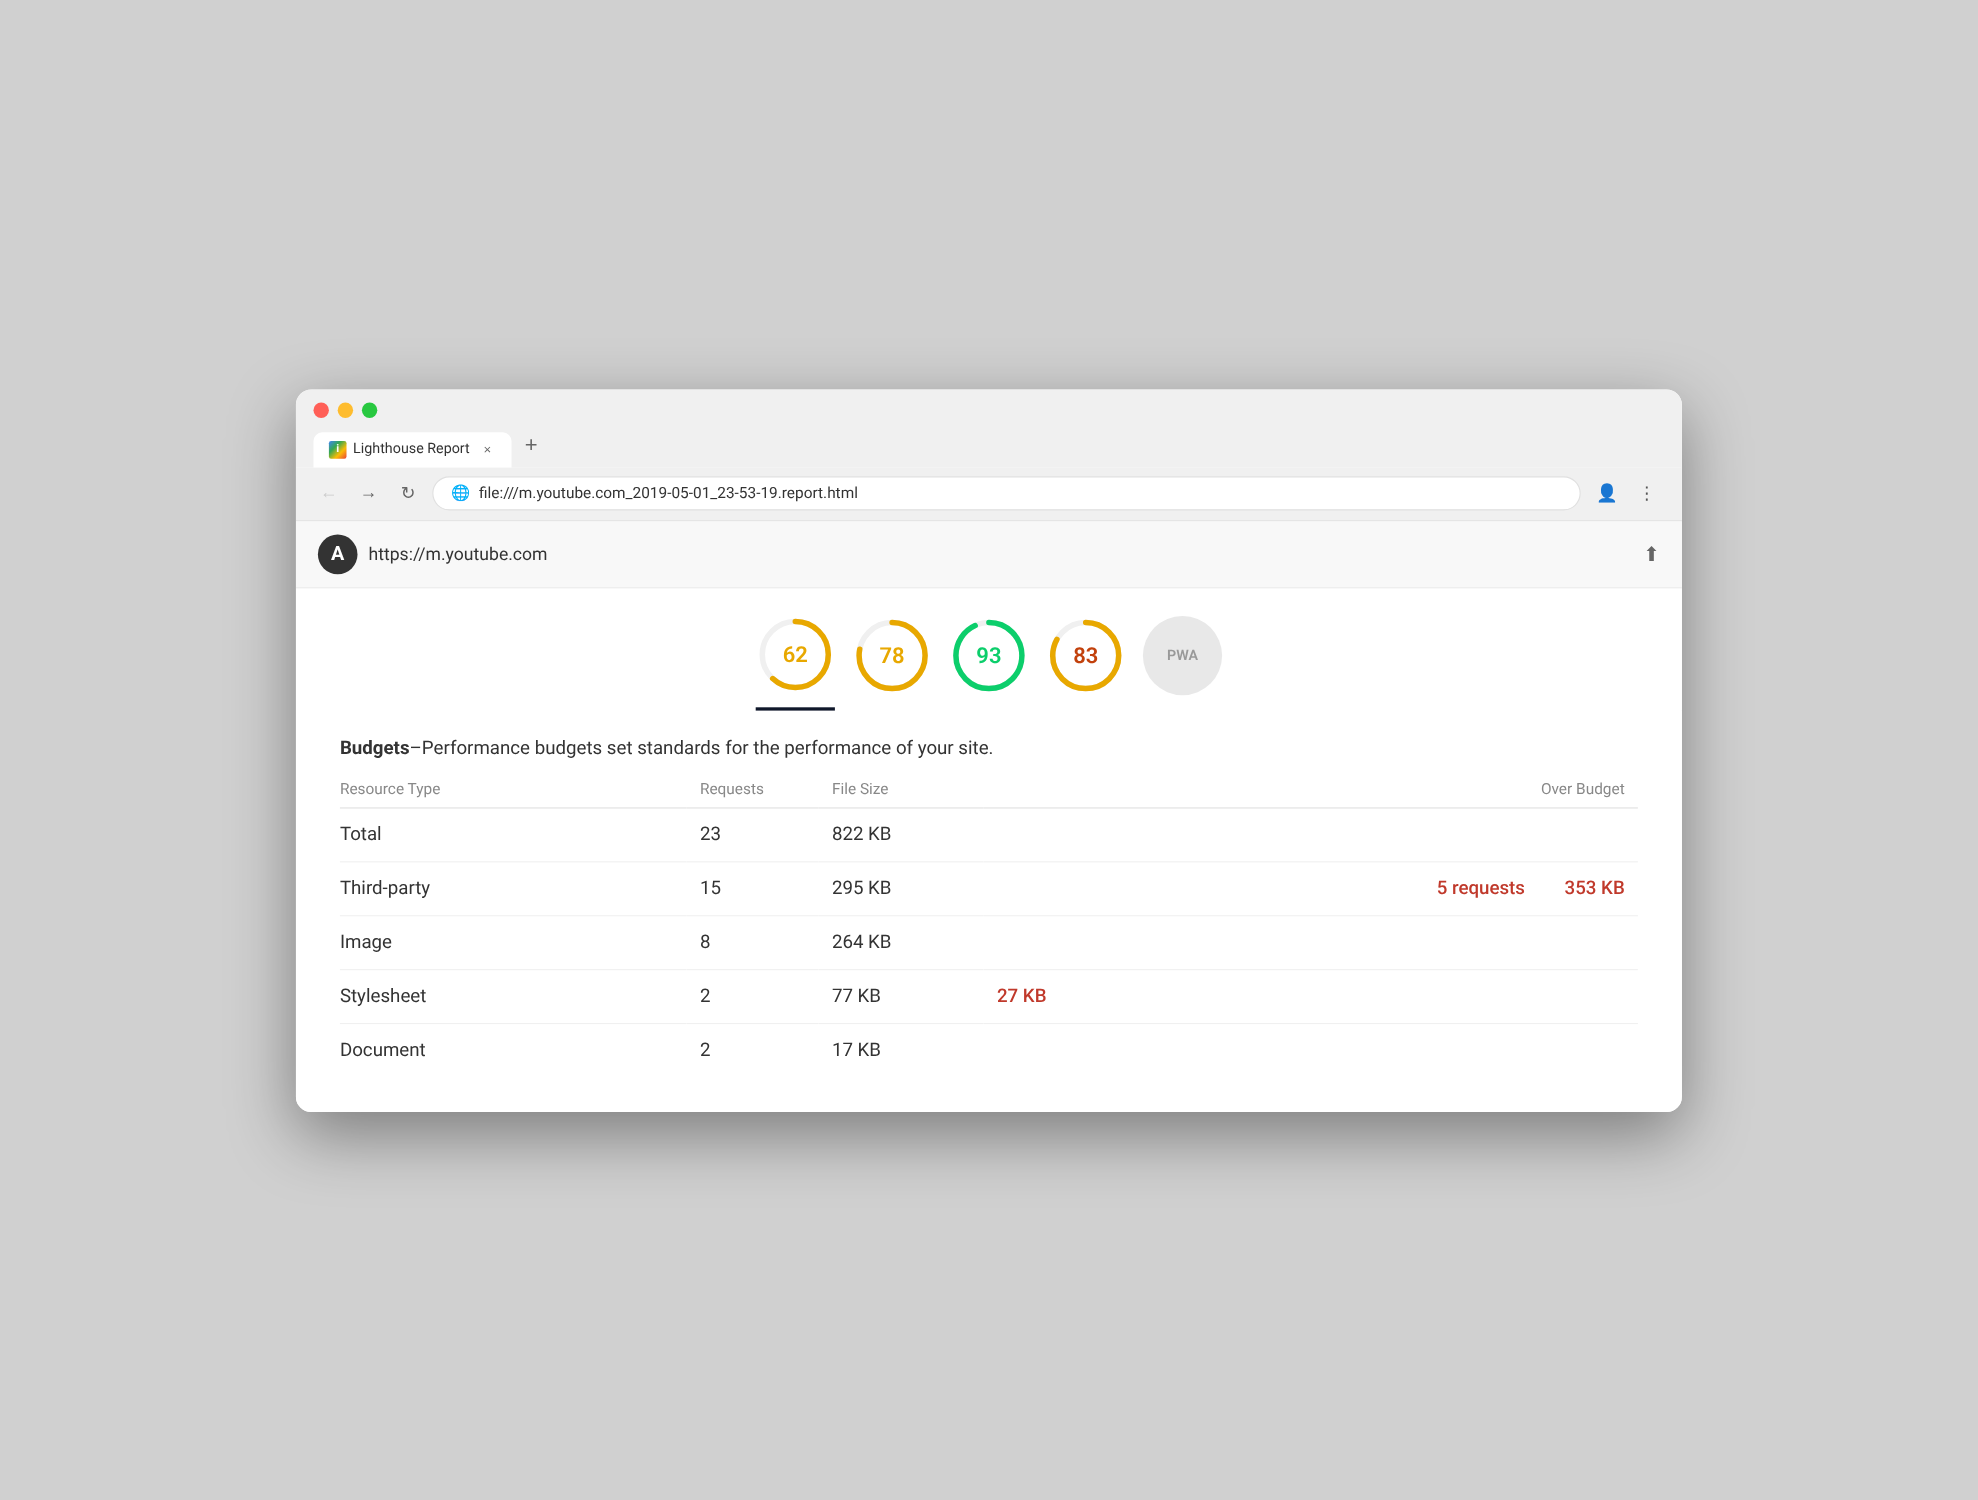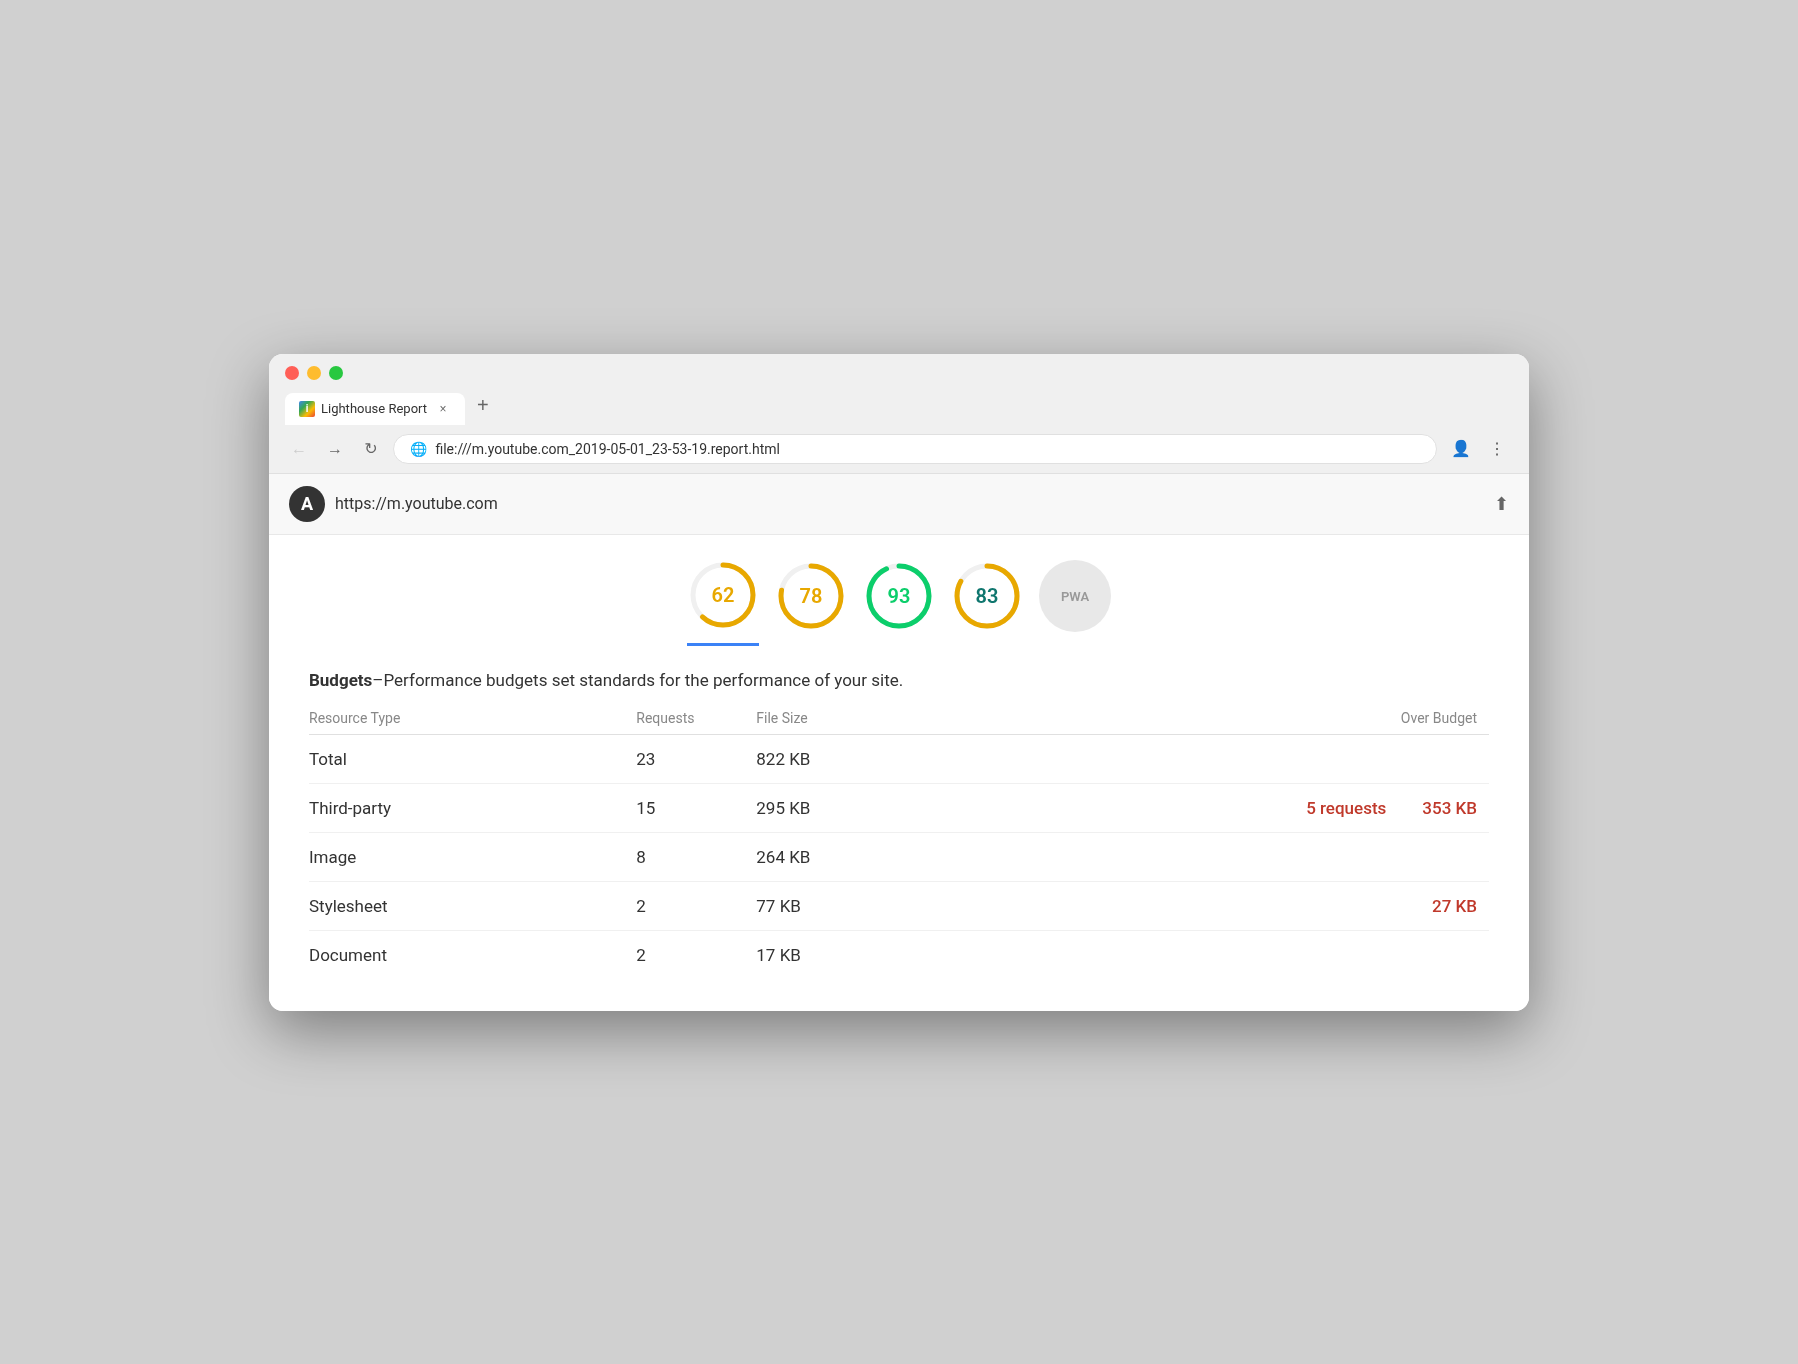--- a/index.html
+++ b/index.html
@@ -228,21 +228,21 @@
     .score-item {
       display: flex;
       flex-direction: column;
       align-items: center;
       gap: 6px;
       padding-bottom: 12px;
       cursor: pointer;
     }
 
     .score-item.active {
-      border-bottom: 3px solid #3b82f6;
+      border-bottom: 3px solid #0f172a;
     }
 
     .score-circle {
       width: 72px;
       height: 72px;
       position: relative;
     }
 
     .score-circle svg {
       width: 72px;
@@ -444,21 +444,21 @@
         <span class="score-number" style="color:#0cce6b">93</span>
       </div>
     </div>
 
     <div class="score-item">
       <div class="score-circle">
         <svg viewBox="0 0 72 72">
           <circle class="score-circle-bg" cx="36" cy="36" r="30" stroke="#fdf0c8"></circle>
           <circle class="score-circle-fg" cx="36" cy="36" r="30" stroke="#e8a800" stroke-dasharray="188.5" stroke-dashoffset="32.0"></circle>
         </svg>
-        <span class="score-number" style="color:#0f766e">83</span>
+        <span class="score-number" style="color:#c2410c">83</span>
       </div>
     </div>
 
     <div class="score-item">
       <div class="pwa-circle">
         <span>PWA</span>
       </div>
     </div>
 
   </div>
@@ -494,21 +494,21 @@
           <tr>
             <td>Image</td>
             <td>8</td>
             <td>264 KB</td>
             <td style="text-align: right;"></td>
           </tr>
           <tr>
             <td>Stylesheet</td>
             <td>2</td>
             <td>77 KB</td>
-            <td style="text-align: right;"><span class="over-budget">27 KB</span></td>
+            <td style="text-align: left;"><span class="over-budget">27 KB</span></td>
           </tr>
           <tr>
             <td>Document</td>
             <td>2</td>
             <td>17 KB</td>
             <td style="text-align: right;"></td>
           </tr>
         </tbody>
     </table>
   </div>

